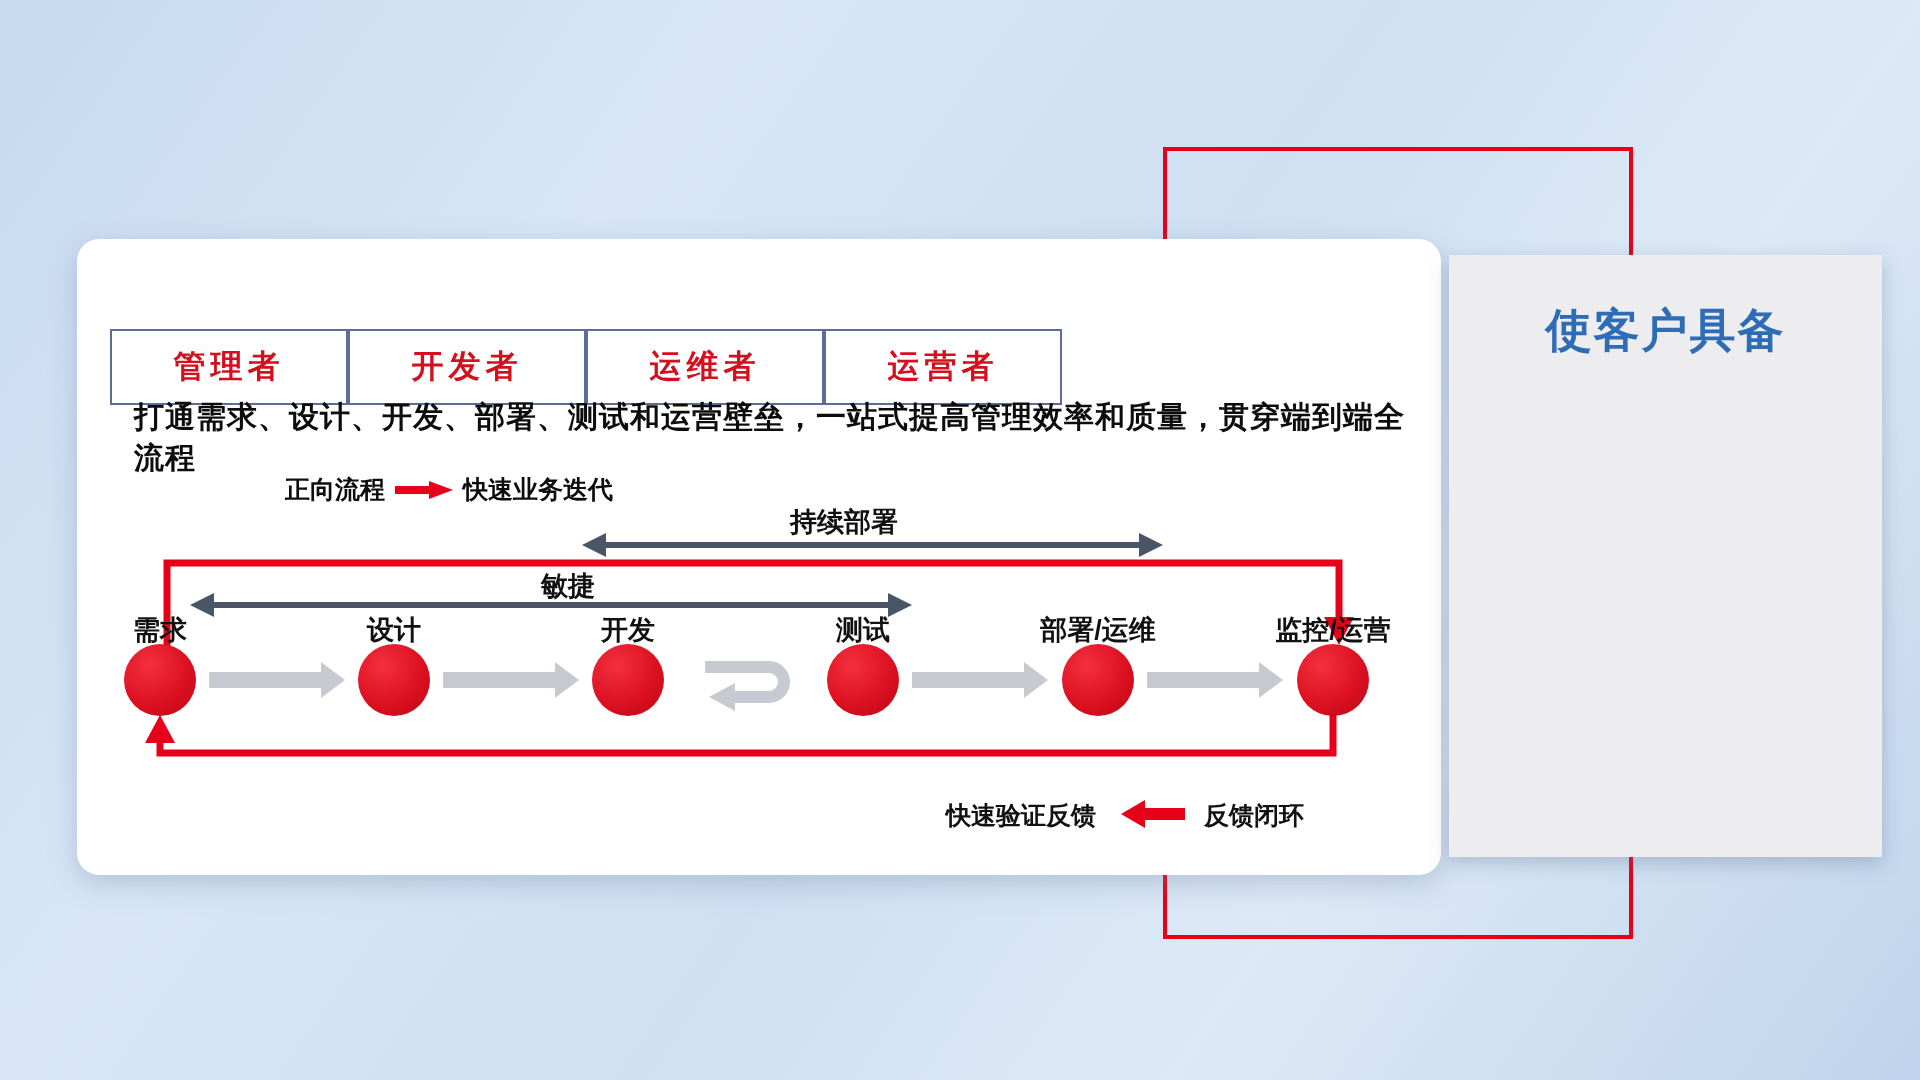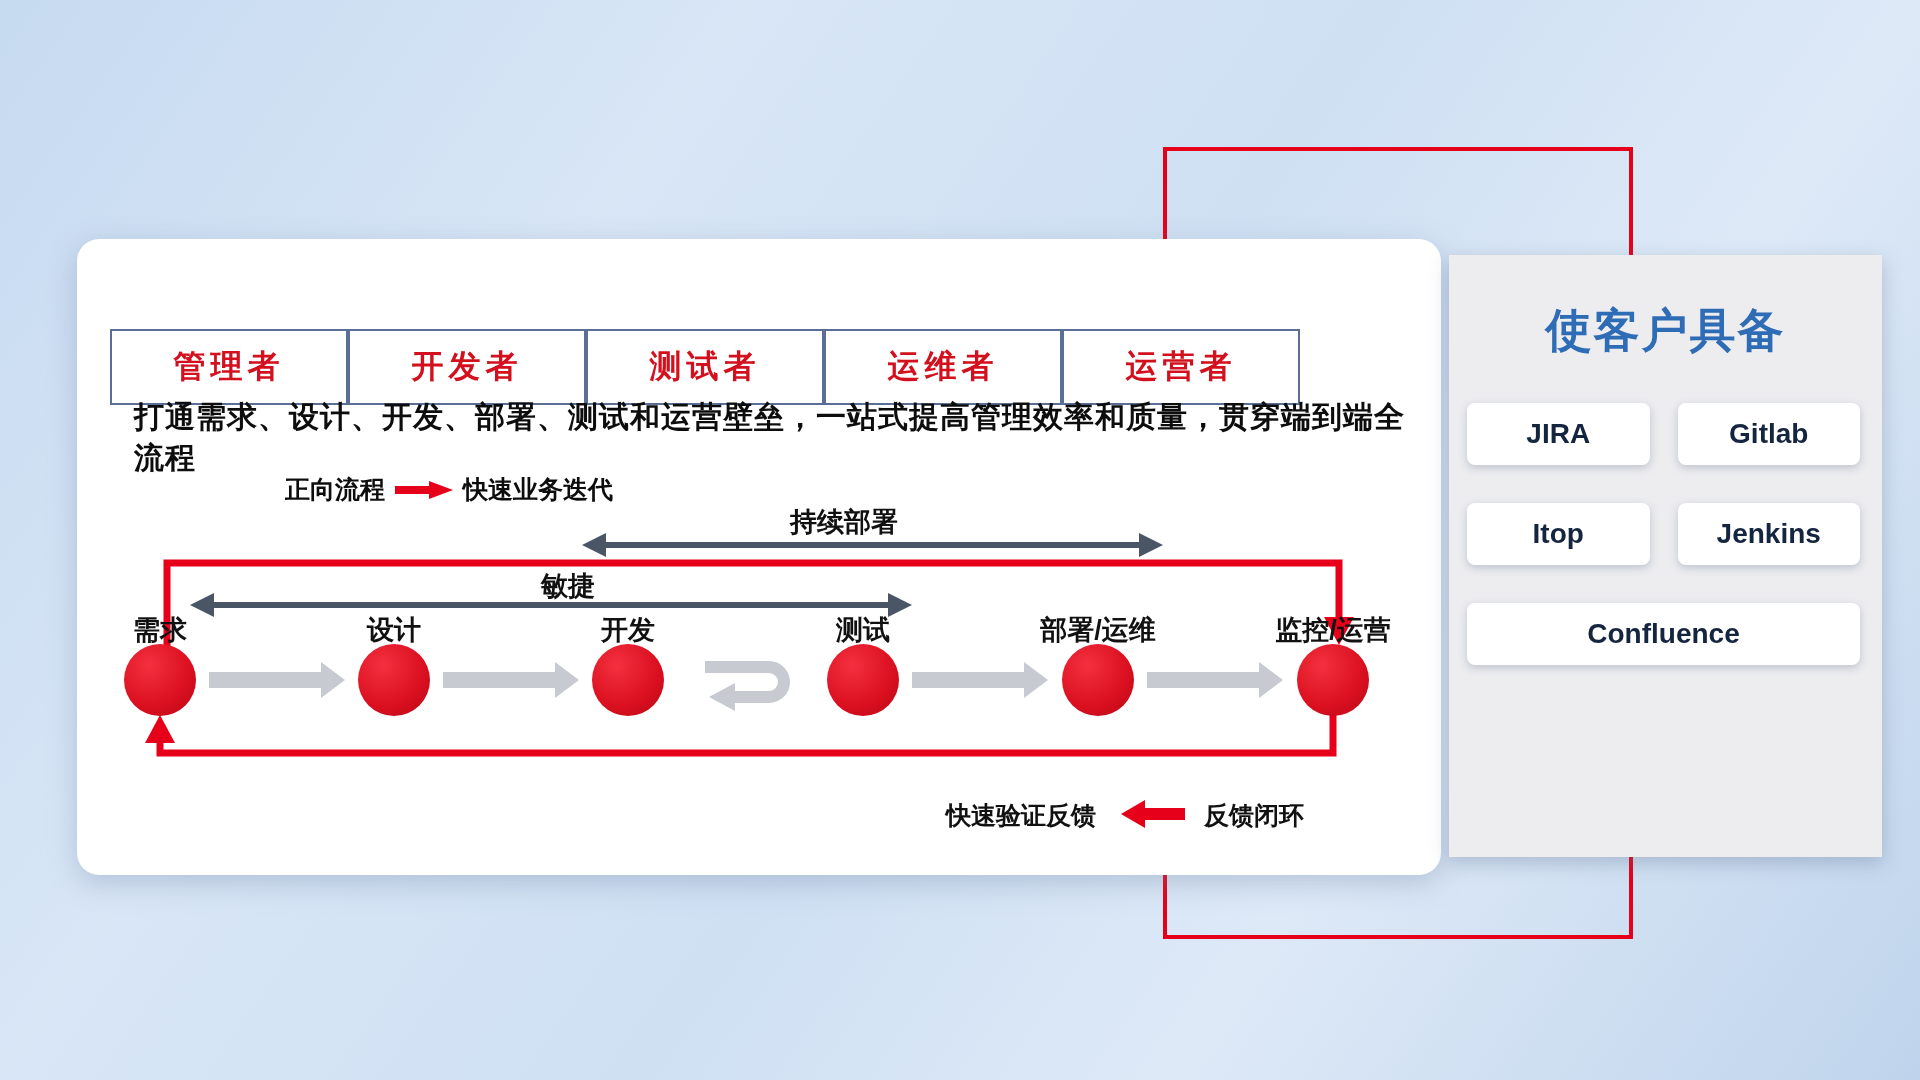--- a/index.html
+++ b/index.html
@@ -46,23 +46,20 @@
   <div class="red-frame"></div>
 
   <div class="main-panel">
 
     <div class="roles">
       <div class="role-box">
         <span>管理者</span>
       </div>
       <div class="role-box">
         <span>开发者</span>
-      </div>
-      <div class="role-box">
-        <span>测试者</span>
       </div>
       <div class="role-box">
         <span>运维者</span>
       </div>
       <div class="role-box">
         <span>运营者</span>
       </div>
     </div>
 
     <div class="slogan">打通需求、设计、开发、部署、测试和运营壁垒，一站式提高管理效率和质量，贯穿端到端全流程</div>
@@ -134,22 +131,15 @@
       <text class="fb-label" x="869" y="319">快速验证反馈</text>
       <polygon fill="#e60019" points="1044,309 1068,295 1068,303 1108,303 1108,315 1068,315 1068,323"></polygon>
       <text class="fb-label" x="1127" y="319">反馈闭环</text>
     </svg>
   </div>
 
   <div class="side-panel">
     <div class="side-title">
       <div class="line1">使客户具备</div>
     </div>
-    <div class="tools">
-      <div class="tool">JIRA</div>
-      <div class="tool">Gitlab</div>
-      <div class="tool">Itop</div>
-      <div class="tool">Jenkins</div>
-      <div class="tool wide">Confluence</div>
-    </div>
   </div>
 
 </div>
 
 </body></html>

